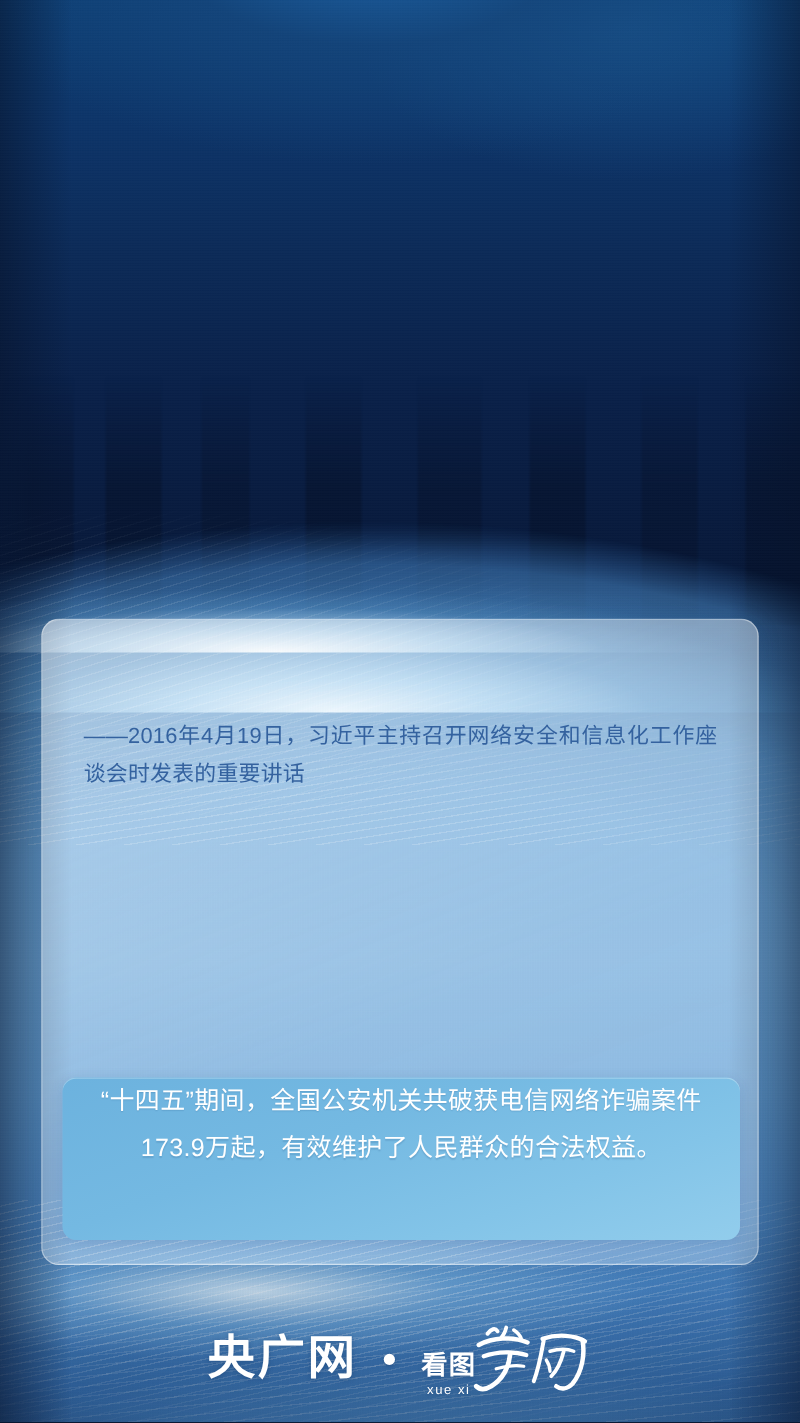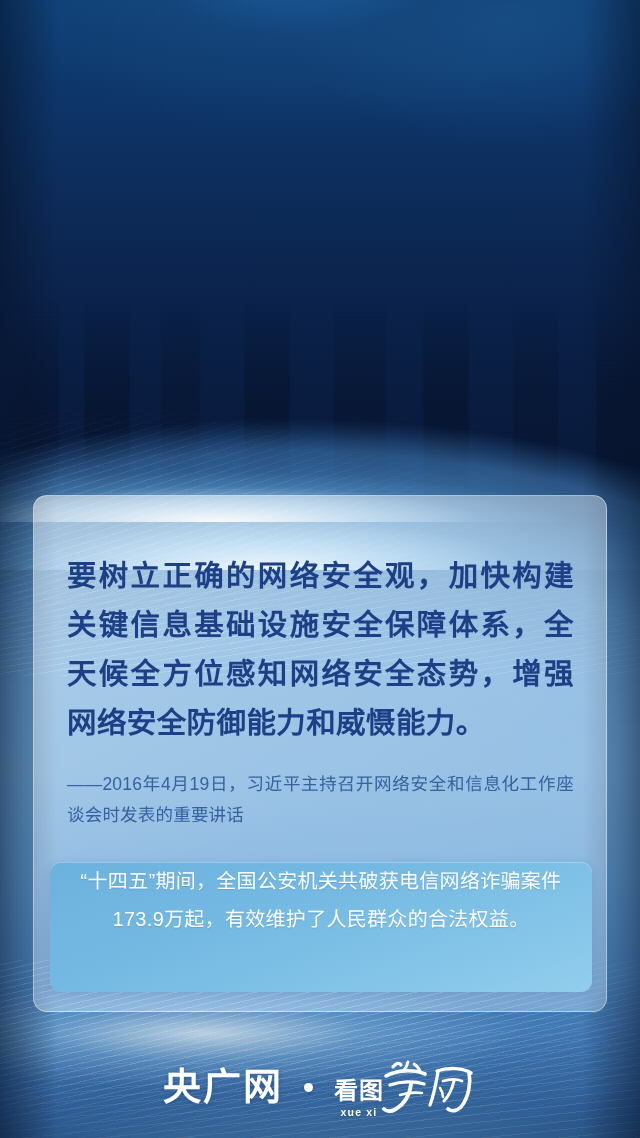--- a/index.html
+++ b/index.html
@@ -301,29 +301,29 @@
     align-items: flex-end;
     gap: 3px;
   }
   .kantu-wrap {
     display: flex;
     flex-direction: column;
     align-items: center;
     line-height: 1;
   }
   .kantu {
-    font-size: 24px;
+    font-size: 21px;
     font-weight: 700;
     color: #ffffff;
     letter-spacing: 1px;
     text-shadow: 0 1px 3px rgba(20,60,110,.45);
   }
   .pinyin {
     font-size: 10.5px;
-    font-weight: 700;
+    font-weight: 400;
     color: #ffffff;
     letter-spacing: 1.2px;
     margin-top: 4px;
     text-shadow: 0 1px 2px rgba(20,60,110,.45);
   }
   .xuexi-script {
     position: relative;
     width: 96px;
     height: 58px;
     margin-left: -6px;
@@ -346,21 +346,20 @@
   <div class="bg-layer threads-b"></div>
   <div class="bg-layer bg-bottomglow"></div>
   <div class="bg-layer threads-c"></div>
   <div class="bg-layer threads-d"></div>
   <div class="bg-layer bg-vignette"></div>
   <div class="bg-layer bg-noise"></div>
 
   <div class="content">
 
     <div class="quote-card">
-      <p class="quote-text">要树立正确的网络安全观，加快构建关键信息基础设施安全保障体系，全天候全方位感知网络安全态势，增强网络安全防御能力和威慑能力。</p>
       <p class="quote-source">——2016年4月19日，习近平主持召开网络安全和信息化工作座谈会时发表的重要讲话</p>
     </div>
 
     <div class="stat-card">
       <div class="stat-text">“十四五”期间，全国公安机关共破获电信网络诈骗案件173.9万起，有效维护了人民群众的合法权益。</div>
     </div>
 
     <div class="footer-logo">
       <span class="brand-cn">央广网</span>
 

